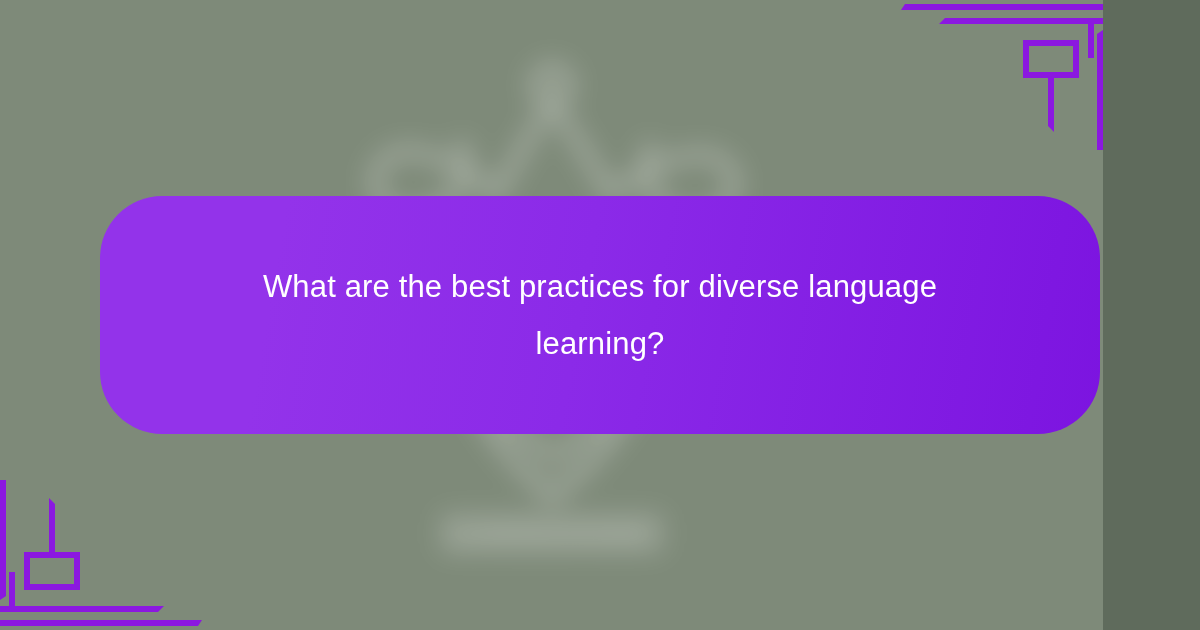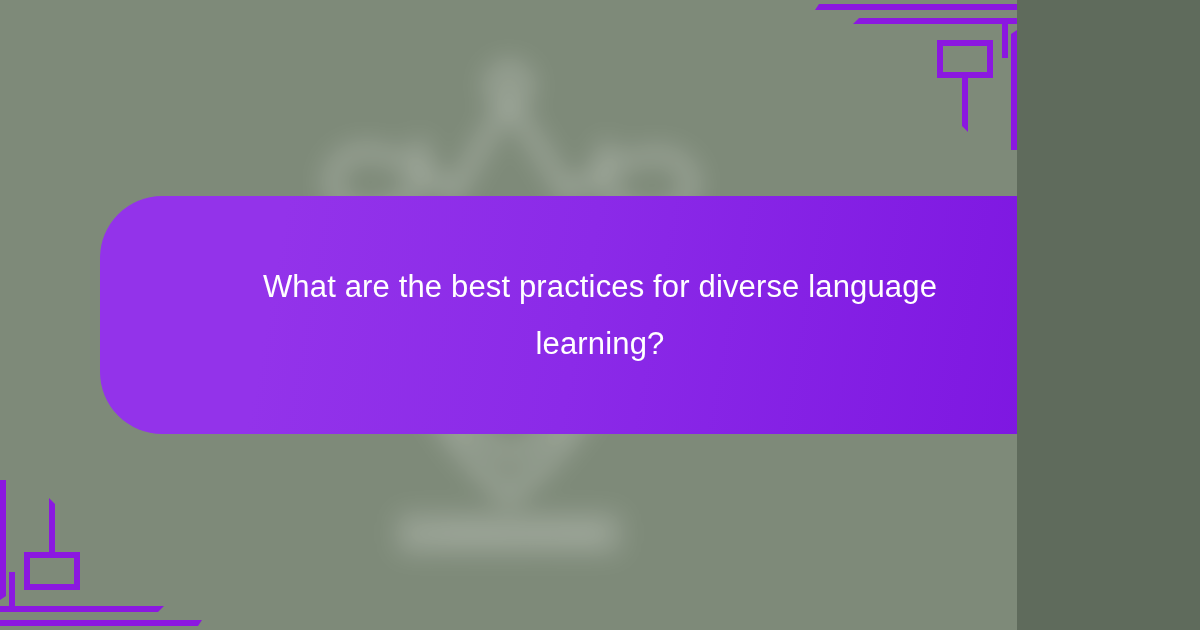--- a/index.html
+++ b/index.html
@@ -3,21 +3,21 @@
 <meta charset="utf-8">
 <style>
   html, body {
     margin: 0;
     padding: 0;
     background: #5f6b5c;
   }
 
   #card-root {
     position: relative;
-    width: 1017px;
+    width: 1103px;
     height: 630px;
     overflow: hidden;
     background: #7e8a79;
     font-family: "Liberation Sans", sans-serif;
   }
 
   
   #watermark-layer {
     position: absolute;
     inset: 0;

